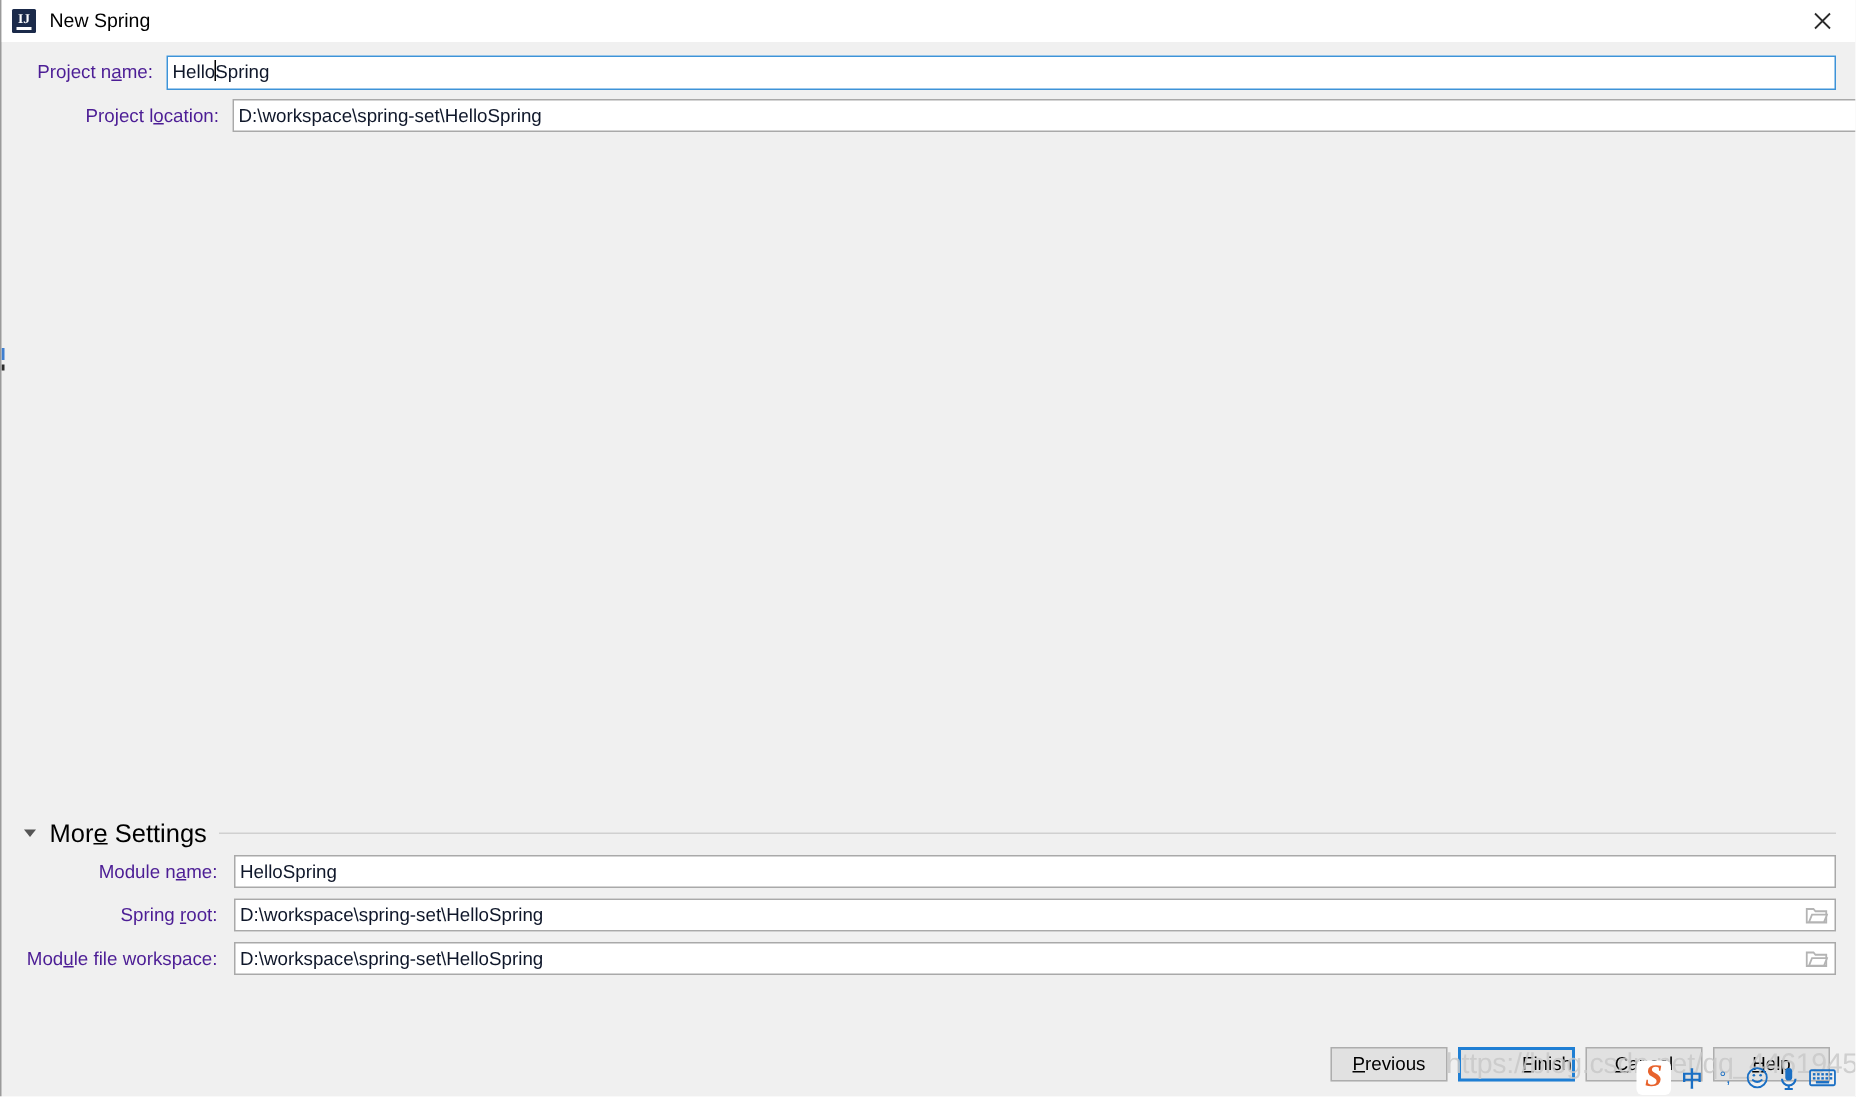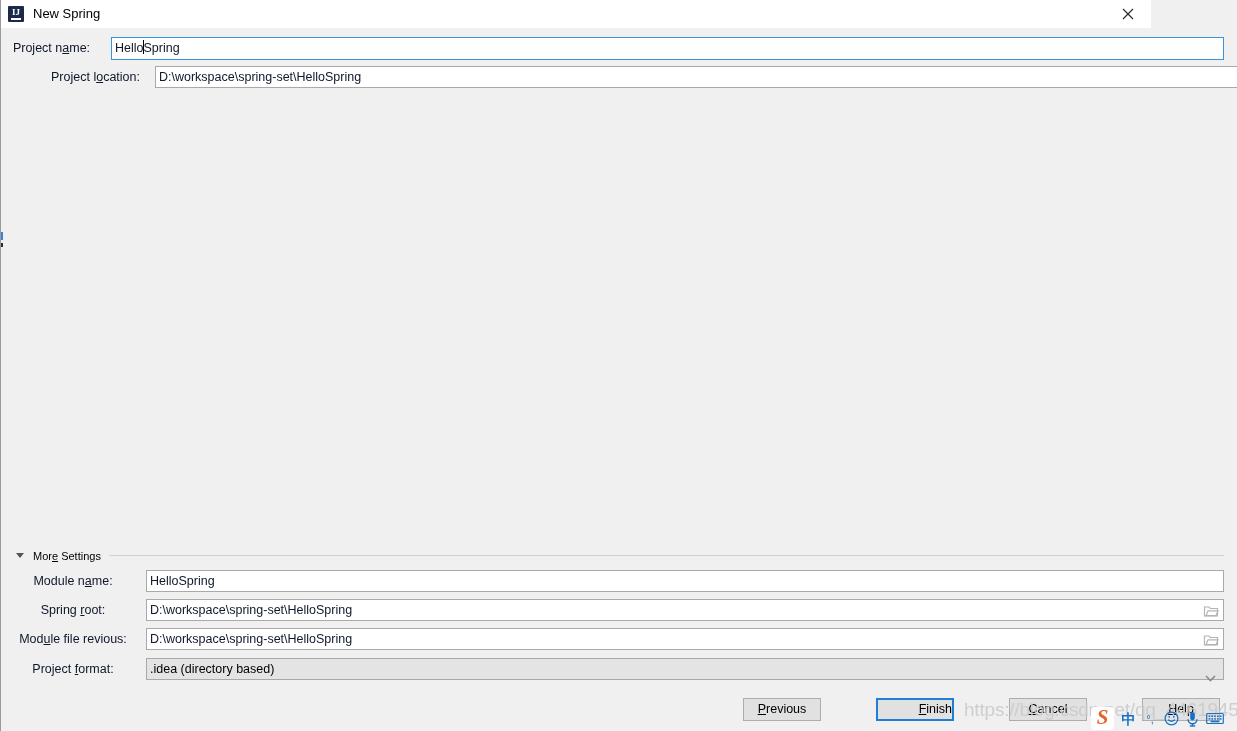--- a/index.html
+++ b/index.html
@@ -19,21 +19,21 @@
     background: #f0f0f0;
     overflow: hidden;
     border-left: 1px solid #9a9a9a;
     box-sizing: border-box;
   }
 
   
   .titlebar {
     position: absolute;
     left: 0; top: 0;
-    width: 1150px;
+    width: 1237px;
     height: 28px;
     background: #ffffff;
     display: flex;
     align-items: center;
   }
   .title-icon {
     width: 16px;
     height: 16px;
     margin-left: 7px;
     margin-right: 9px;
@@ -82,22 +82,22 @@
     position: absolute;
     display: flex;
     align-items: center;
     height: 24px;
   }
   .row-name  { left: 0;  top: 36px;  width: 1237px; }
   .row-loc   { left: 0;  top: 65px;  width: 1237px; padding-left: 44px; }
 
   .lbl {
     font-size: 12.5px;
-    color: #0f172a;
-    text-align: center;
+    color: #4c1d95;
+    text-align: right;
     white-space: nowrap;
     flex: none;
   }
   .lbl u { text-decoration: underline; }
 
   .lbl-top { width: 101px; padding-right: 9px; }
 
   .txtfield {
     height: 22px;
     box-sizing: border-box;
@@ -167,42 +167,42 @@
   .tri {
     width: 0; height: 0;
     border-left: 4.5px solid transparent;
     border-right: 4.5px solid transparent;
     border-top: 5px solid #555555;
     margin-left: 15px;
     margin-right: 9px;
     flex: none;
   }
   .ms-label {
-    font-size: 11px;
+    font-size: 17px;
     color: #000000;
     white-space: nowrap;
     flex: none;
   }
   .ms-rule {
     flex: 1;
     height: 1px;
     background: #d0d0d0;
     margin-left: 8px;
     margin-right: 14px;
   }
 
   .set-row {
     position: absolute;
     display: flex;
     align-items: center;
     height: 24px;
     left: 0;
     width: 1237px;
   }
-  .lbl-set { width: 144px; padding-right: 1px; }
+  .lbl-set { width: 144px; padding-right: 11px; }
 
   .field-wrap {
     position: relative;
     flex: 1;
     margin-right: 14px;
   }
   .field-wrap .txtfield { width: 100%; }
 
   .folder-icon {
     position: absolute;
@@ -239,21 +239,20 @@
     position: absolute;
     left: 0;
     top: 698px;
     width: 1237px;
     height: 23px;
     display: flex;
     justify-content: flex-end;
     align-items: center;
     padding-right: 18px;
     box-sizing: border-box;
-    gap: 48px;
   }
   .btn {
     width: 78px;
     height: 23px;
     box-sizing: border-box;
     border: 1px solid #adadad;
     background: #e1e1e1;
     font-size: 12.5px;
     color: #000000;
     line-height: 21px;
@@ -401,43 +400,32 @@
       <span class="folder-icon">
         <svg width="16" height="13" viewBox="0 0 16 13">
           <path d="M1.5 11.5 L1.5 2.5 L6 2.5 L7.3 4 L14.5 4 L14.5 11.5 Z" fill="none" stroke="#b4b4b4" stroke-width="1.2"></path>
           <path d="M3 11.2 L5 6.3 L15 6.3 L13 11.2 Z" fill="#ffffff" stroke="#b4b4b4" stroke-width="1.2"></path>
         </svg>
       </span>
     </div>
   </div>
 
   <div class="set-row" style="top:627px;">
-    <div class="lbl lbl-set"><span>Mod</span><u>u</u><span>le file revious:</span></div>
+    <div class="lbl lbl-set"><span>Mod</span><u>u</u><span>le file workspace:</span></div>
     <div class="field-wrap">
       <div class="txtfield">D:\workspace\spring-set\HelloSpring</div>
       <span class="folder-icon">
         <svg width="16" height="13" viewBox="0 0 16 13">
           <path d="M1.5 11.5 L1.5 2.5 L6 2.5 L7.3 4 L14.5 4 L14.5 11.5 Z" fill="none" stroke="#b4b4b4" stroke-width="1.2"></path>
           <path d="M3 11.2 L5 6.3 L15 6.3 L13 11.2 Z" fill="#ffffff" stroke="#b4b4b4" stroke-width="1.2"></path>
         </svg>
       </span>
     </div>
   </div>
 
-  <div class="set-row" style="top:657px;">
-    <div class="lbl lbl-set"><span>Project </span><u>f</u><span>ormat:</span></div>
-    <div class="combo">
-      <span>.idea (directory based)</span>
-      <span class="chev">
-        <svg width="11" height="7" viewBox="0 0 11 7">
-          <path d="M1 1 L5.5 5.5 L10 1" fill="none" stroke="#8a8a8a" stroke-width="1.6"></path>
-        </svg>
-      </span>
-    </div>
-  </div>
 
   <div class="btn-row">
     <div class="btn"><u>P</u><span>revious</span></div>
     <div class="btn default"><u>F</u><span>inish</span></div>
     <div class="btn"><u>C</u><span>ancel</span></div>
     <div class="btn"><u>H</u><span>elp</span></div>
   </div>
 
   <div class="watermark">https://blog.csdn.net/qq_44619458</div>
 

